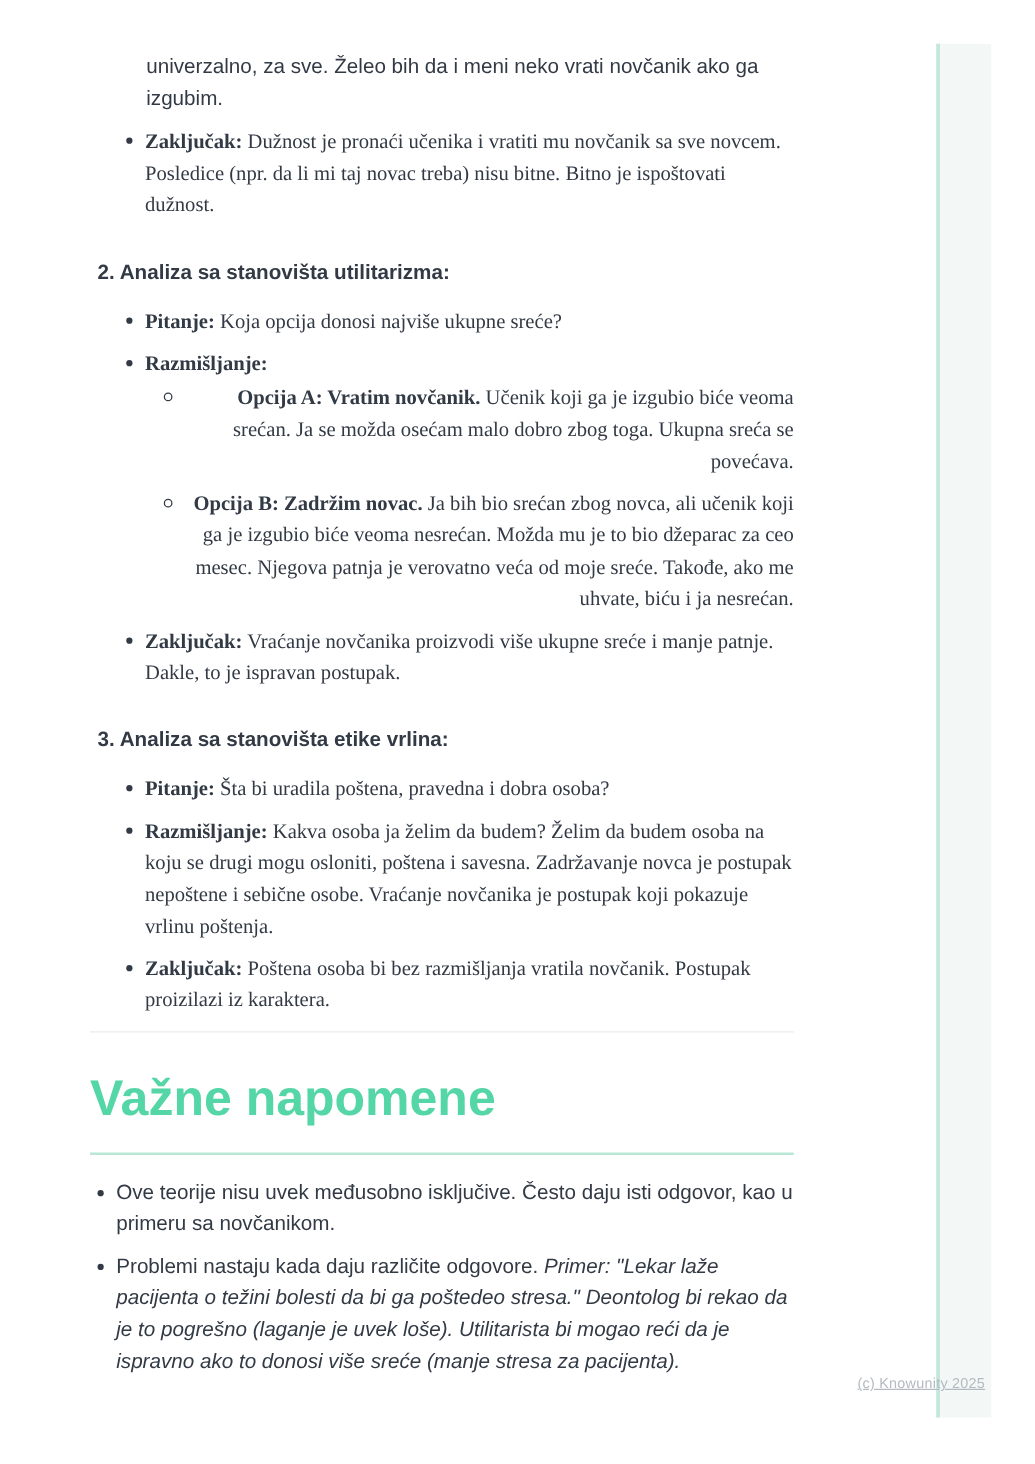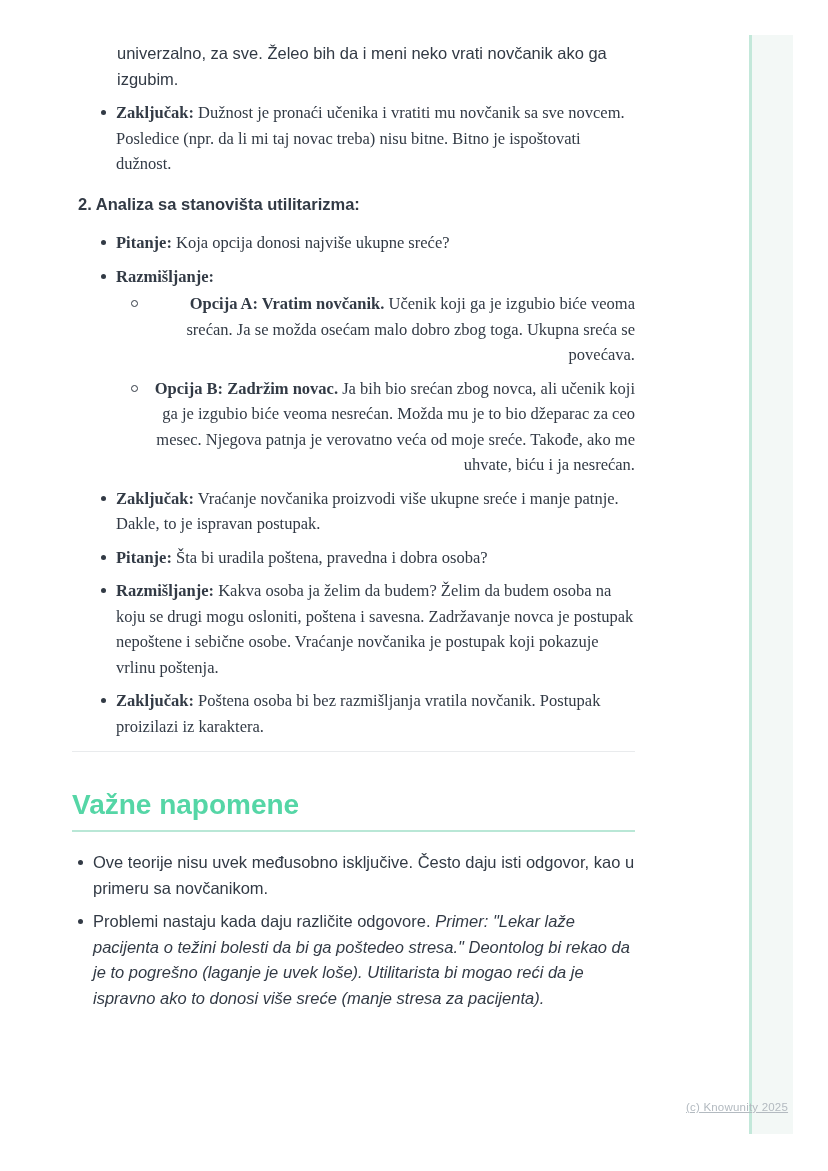--- a/index.html
+++ b/index.html
@@ -39,43 +39,43 @@
   }
   .ring {
     position: absolute;
     left: 15px; top: 9px;
     width: 5px; height: 5px;
     border: 1.5px solid #323a45;
     border-radius: 50%;
     background: transparent;
   }
   .num-title {
-    margin: 15px 0 13px;
+    margin: 29px 0 13px;
     padding-left: 6px;
     font-weight: bold;
   }
   ul.lvl2 { margin-top: 2px; text-align: right; }
   ul.lvl2 > li {
     position: relative;
     padding-left: 31px;
     margin-bottom: 8px;
   }
   strong.lbl { font-weight: bold; }
   hr.divider {
     border: none;
     border-top: 1px solid #e9ebed;
     margin: 12px 0 0;
   }
   h2.notes-heading {
     margin: 34px 0 0;
-    font-size: 28px;
+    font-size: 40px;
     line-height: 38px;
     font-weight: bold;
     color: #55d6a6;
-    padding-bottom: 6px;
+    padding-bottom: 24px;
     border-bottom: 2px solid #b9e7d6;
   }
   ul.notes { margin-top: 18px; }
   ul.notes > li {
     position: relative;
     padding-left: 21px;
     margin-bottom: 8px;
   }
   ul.notes .disc { left: 6px; }
   em.ex { font-style: italic; }
@@ -138,20 +138,22 @@
         </li>
       </ul>
     </li>
     <li>
       <span class="disc"></span>
       <p><strong class="lbl">Zaključak:</strong>
         <span>Vraćanje novčanika proizvodi više ukupne sreće i manje patnje. Dakle, to je ispravan postupak.</span></p>
     </li>
   </ul>
 
+  <p class="num-title"><span>3.</span>
+    <span>Analiza sa stanovišta etike vrlina:</span></p>
 
   <ul class="lvl1">
     <li>
       <span class="disc"></span>
       <p><strong class="lbl">Pitanje:</strong>
         <span>Šta bi uradila poštena, pravedna i dobra osoba?</span></p>
     </li>
     <li>
       <span class="disc"></span>
       <p><strong class="lbl">Razmišljanje:</strong>

